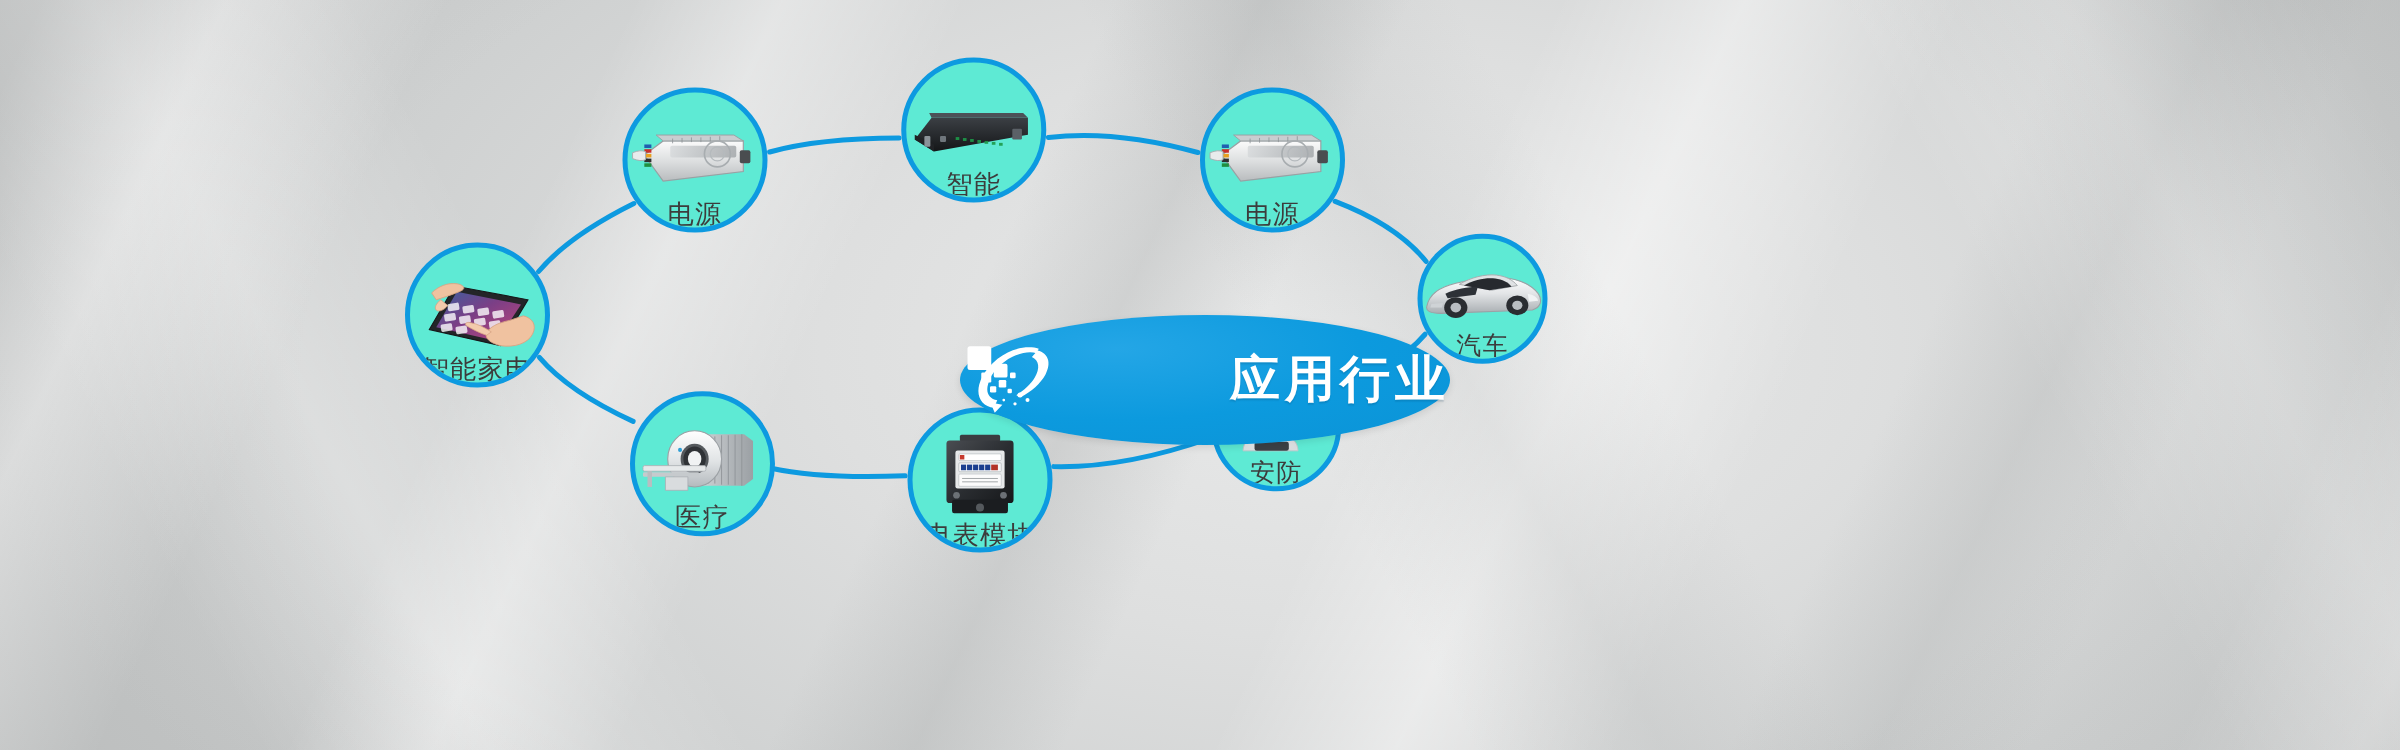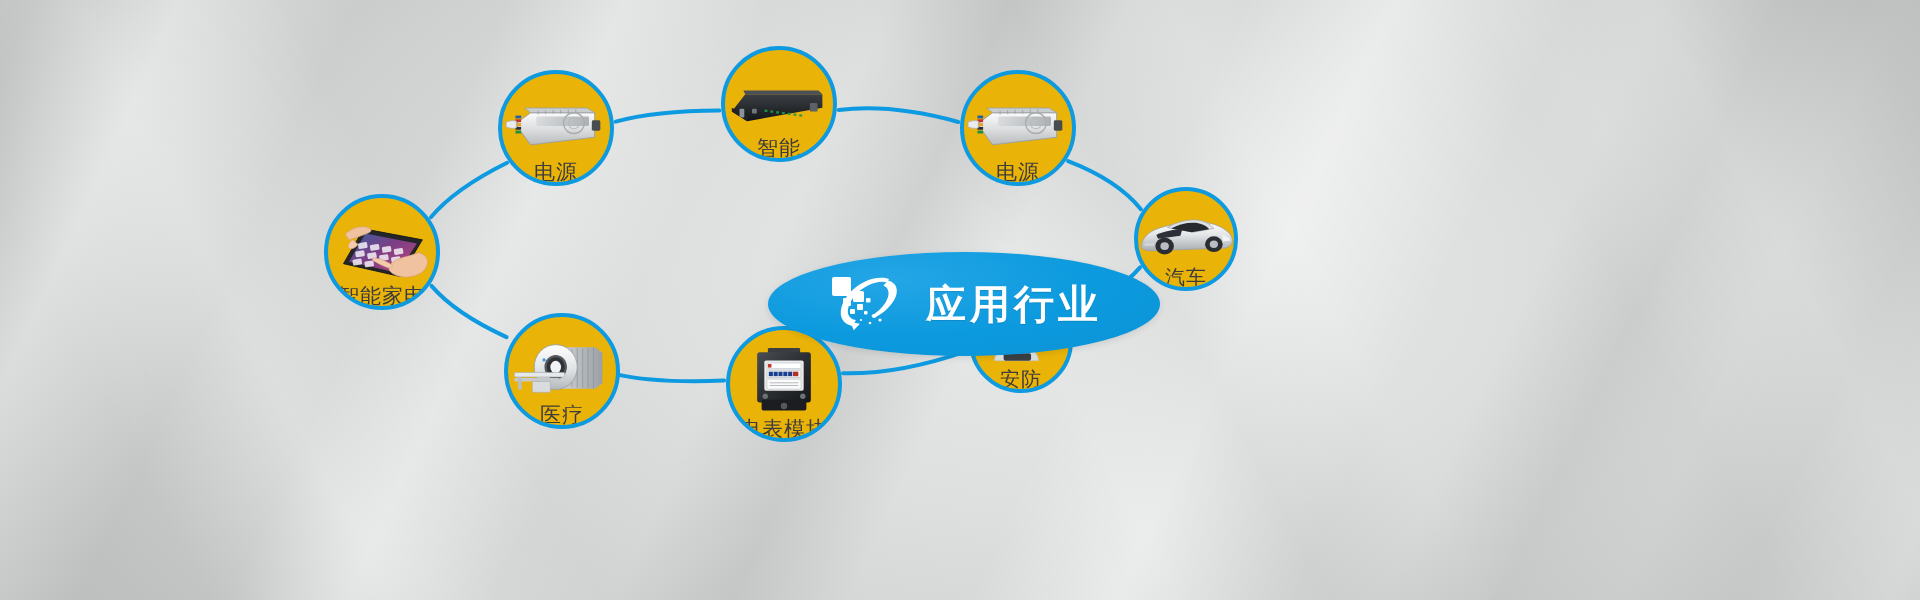--- a/index.html
+++ b/index.html
@@ -31,34 +31,34 @@
       linear-gradient(62deg, rgba(255,255,255,0) 72%, rgba(255,255,255,.26) 78%, rgba(255,255,255,0) 85%);
   }
   .bg-vig{position:absolute;inset:0;
     background:radial-gradient(ellipse 1300px 760px at 50% 50%, rgba(255,255,255,0) 55%, rgba(140,143,143,.28) 100%);
   }
 
   
   #ring{position:absolute;left:0;top:0;width:1920px;height:600px;}
 
   
-  .node{position:absolute;border-radius:50%;background:#eab308;
+  .node{position:absolute;border-radius:50%;background:#5eead4;
     border:4px solid var(--accent,#0d9ae0);
     box-sizing:border-box;
     display:flex;flex-direction:column;align-items:center;justify-content:flex-start;
     overflow:hidden;}
   .node .art{height:72px;width:108px;margin-top:16px;display:flex;align-items:center;justify-content:center;}
   .node .lbl{font-size:21px;color:#3c3c3c;letter-spacing:1px;line-height:1;margin-top:2px;white-space:nowrap;}
   .node.sm .lbl{font-size:20px;}
 
   
   #pill{position:absolute;left:768px;top:252px;width:392px;height:104px;
     border-radius:50%/50%;
     background:radial-gradient(ellipse at 32% 26%, #24a6e6 0%, #0c9ade 52%, #0b93d6 100%);
-    display:flex;align-items:center;justify-content:center;gap:18px;
+    display:flex;align-items:center;justify-content:space-between;gap:18px;
     box-shadow:0 2px 6px rgba(0,0,0,.10);}
   #pill .brand{width:82px;height:66px;flex:0 0 auto;}
   #pill .ptxt{color:#fff;font-size:40px;font-weight:bold;letter-spacing:4px;
     text-shadow:0 1px 1px rgba(0,60,100,.18);line-height:1;}
 </style>
 </head>
 <body>
 
 <div id="stage">
 

